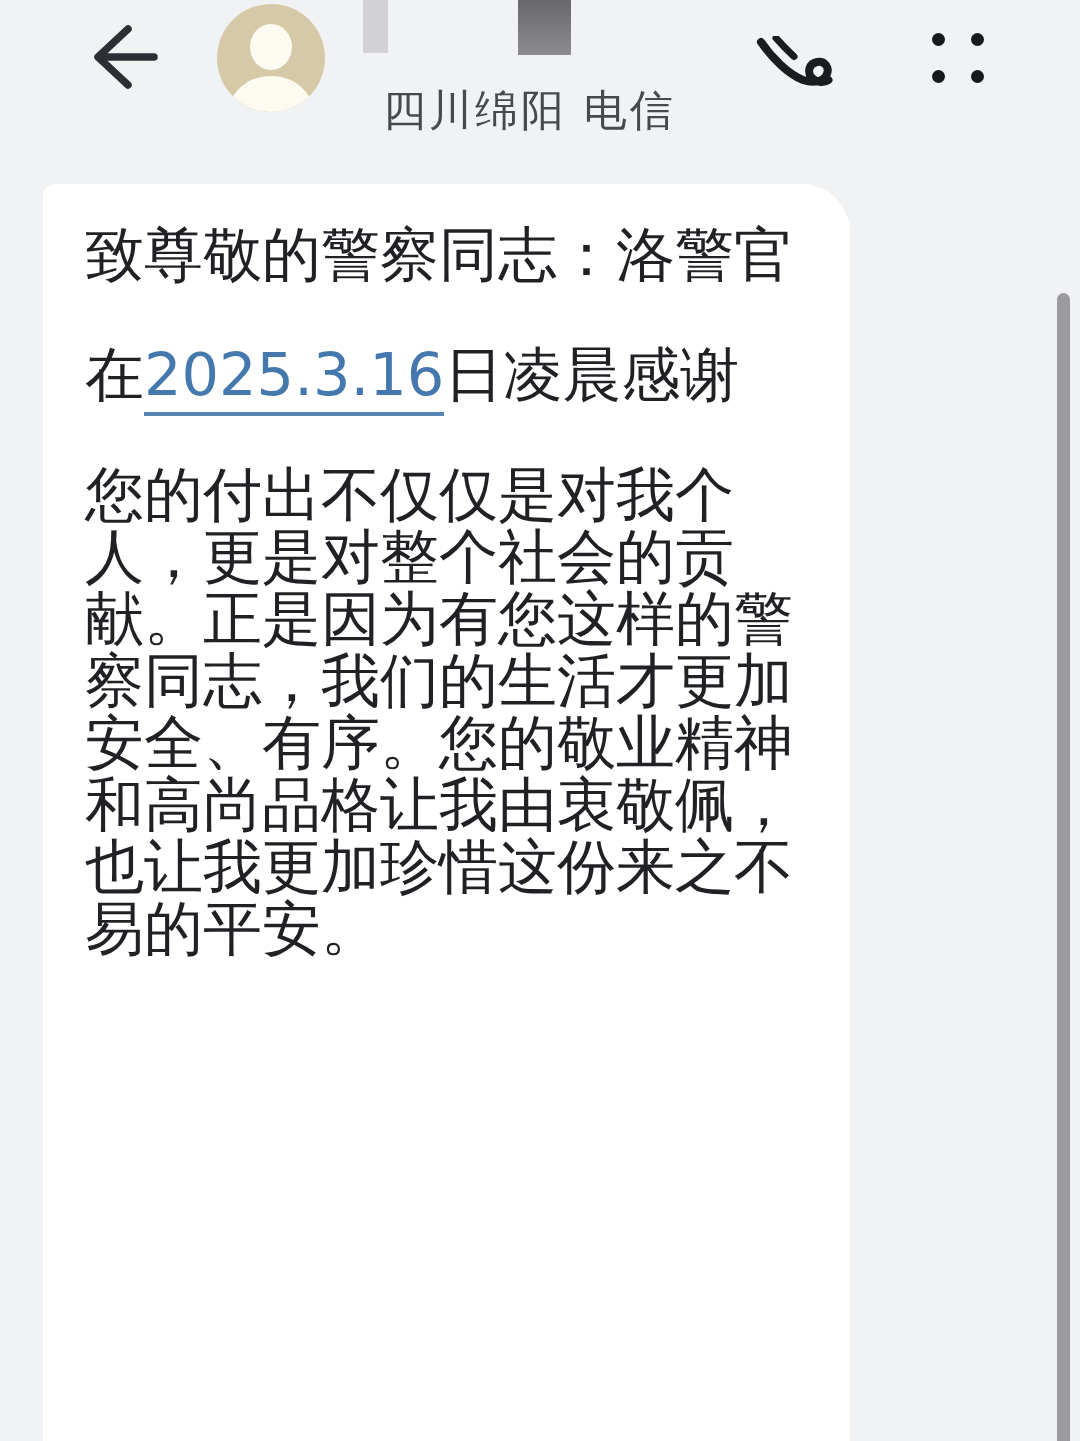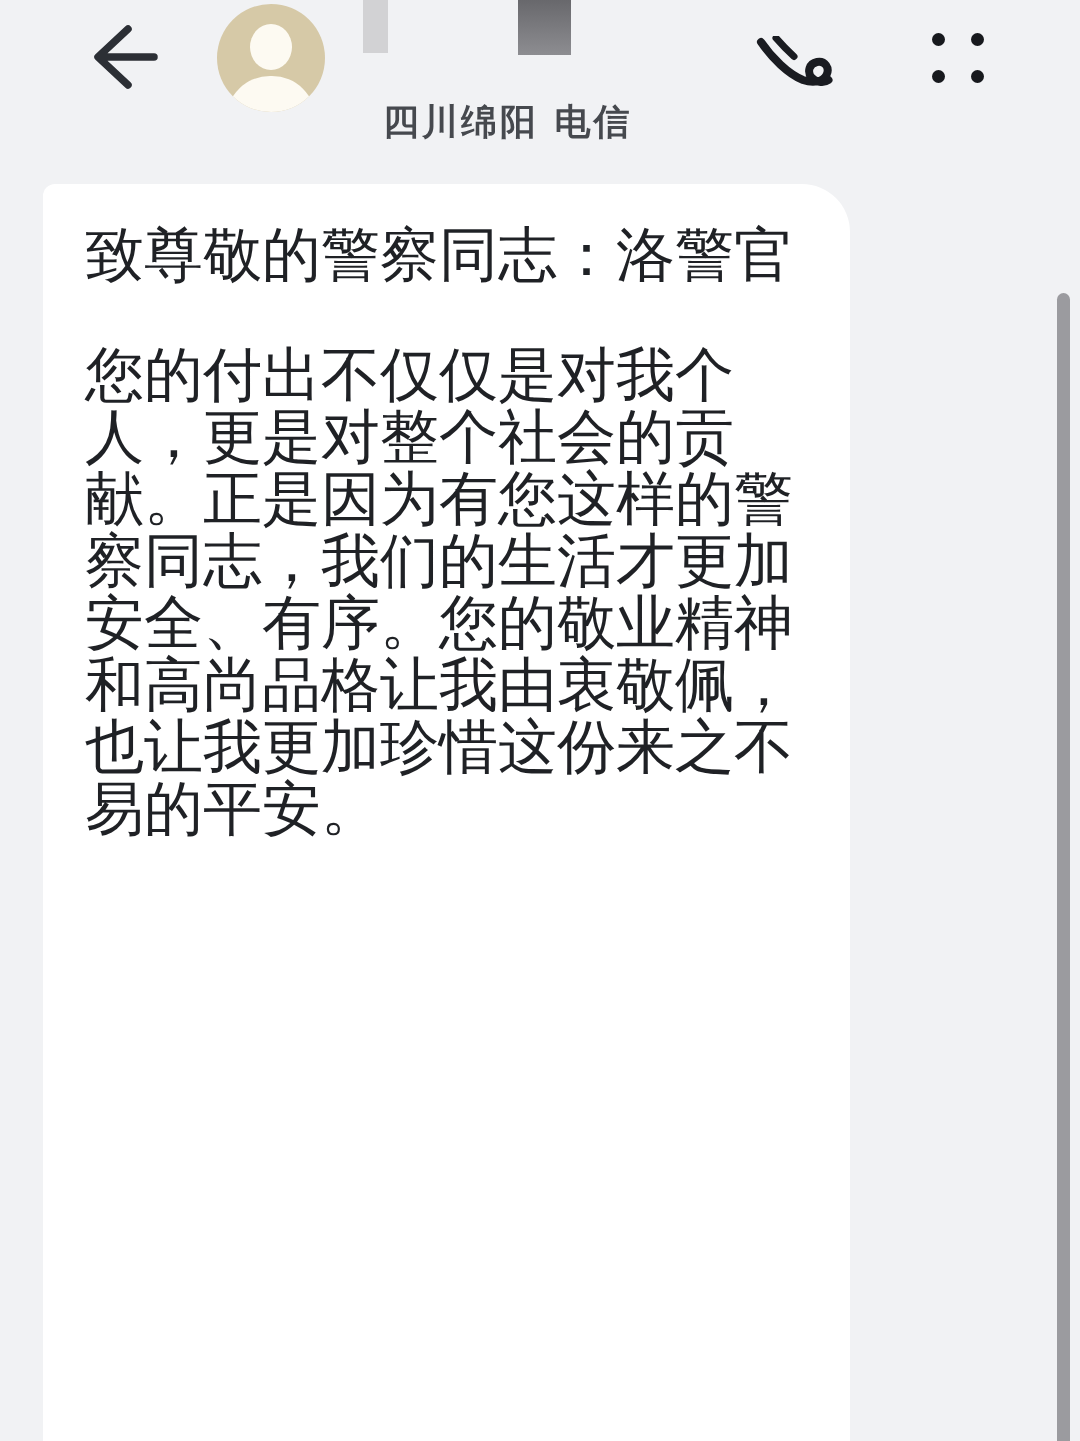--- a/index.html
+++ b/index.html
@@ -11,22 +11,22 @@
   }
   
   .back-btn{position:absolute;left:84px;top:22px;width:76px;height:72px;cursor:pointer;}
   .avatar{position:absolute;left:217px;top:4px;width:108px;height:108px;border-radius:50%;
     background:#d6c9a7;overflow:hidden;}
   .avatar-head{position:absolute;left:33px;top:20px;width:42px;height:46px;background:#fdfaf2;border-radius:50%;}
   .avatar-body{position:absolute;left:9px;top:72px;width:90px;height:60px;background:#fdfaf2;border-radius:44px 44px 0 0;}
   .thumb1{position:absolute;left:363px;top:0;width:25px;height:53px;background:#d2d2d4;}
   .thumb2{position:absolute;left:518px;top:0;width:53px;height:55px;
     background:linear-gradient(180deg,#68686c,#8d8d91);}
-  .chat-title{position:absolute;left:383px;top:98px;font-size:36px;color:#46494e;
-    letter-spacing:3px;white-space:nowrap;font-weight:bold;}
+  .chat-title{position:absolute;left:383px;top:82px;font-size:43px;color:#46494e;
+    letter-spacing:3px;white-space:nowrap;}
   .phone-btn{position:absolute;left:755px;top:36px;width:82px;height:62px;cursor:pointer;}
   .menu-btn{position:absolute;left:924px;top:25px;width:68px;height:66px;cursor:pointer;}
   .menu-dot{position:absolute;width:13px;height:13px;border-radius:50%;background:#17191d;}
   .menu-dot:nth-child(1){left:8px;top:8px;}
   .menu-dot:nth-child(2){left:47px;top:8px;}
   .menu-dot:nth-child(3){left:8px;top:45px;}
   .menu-dot:nth-child(4){left:47px;top:45px;}
   
   .bubble{position:absolute;left:43px;top:184px;width:807px;height:1300px;
     background:#ffffff;border-radius:12px 48px 0 0;
@@ -67,16 +67,17 @@
 
 <div class="menu-btn">
   <span class="menu-dot"></span>
   <span class="menu-dot"></span>
   <span class="menu-dot"></span>
   <span class="menu-dot"></span>
 </div>
 
 <div class="bubble">
   <p>致尊敬的警察同志：洛警官</p>
+  <p><span>在</span><span class="date-link">2025.3.16</span><span>日凌晨感谢</span></p>
   <p>您的付出不仅仅是对我个人，更是对整个社会的贡献。正是因为有您这样的警察同志，我们的生活才更加安全、有序。您的敬业精神和高尚品格让我由衷敬佩，也让我更加珍惜这份来之不易的平安。</p>
 </div>
 
 <div class="scrollbar"></div>
 
 </body></html>

